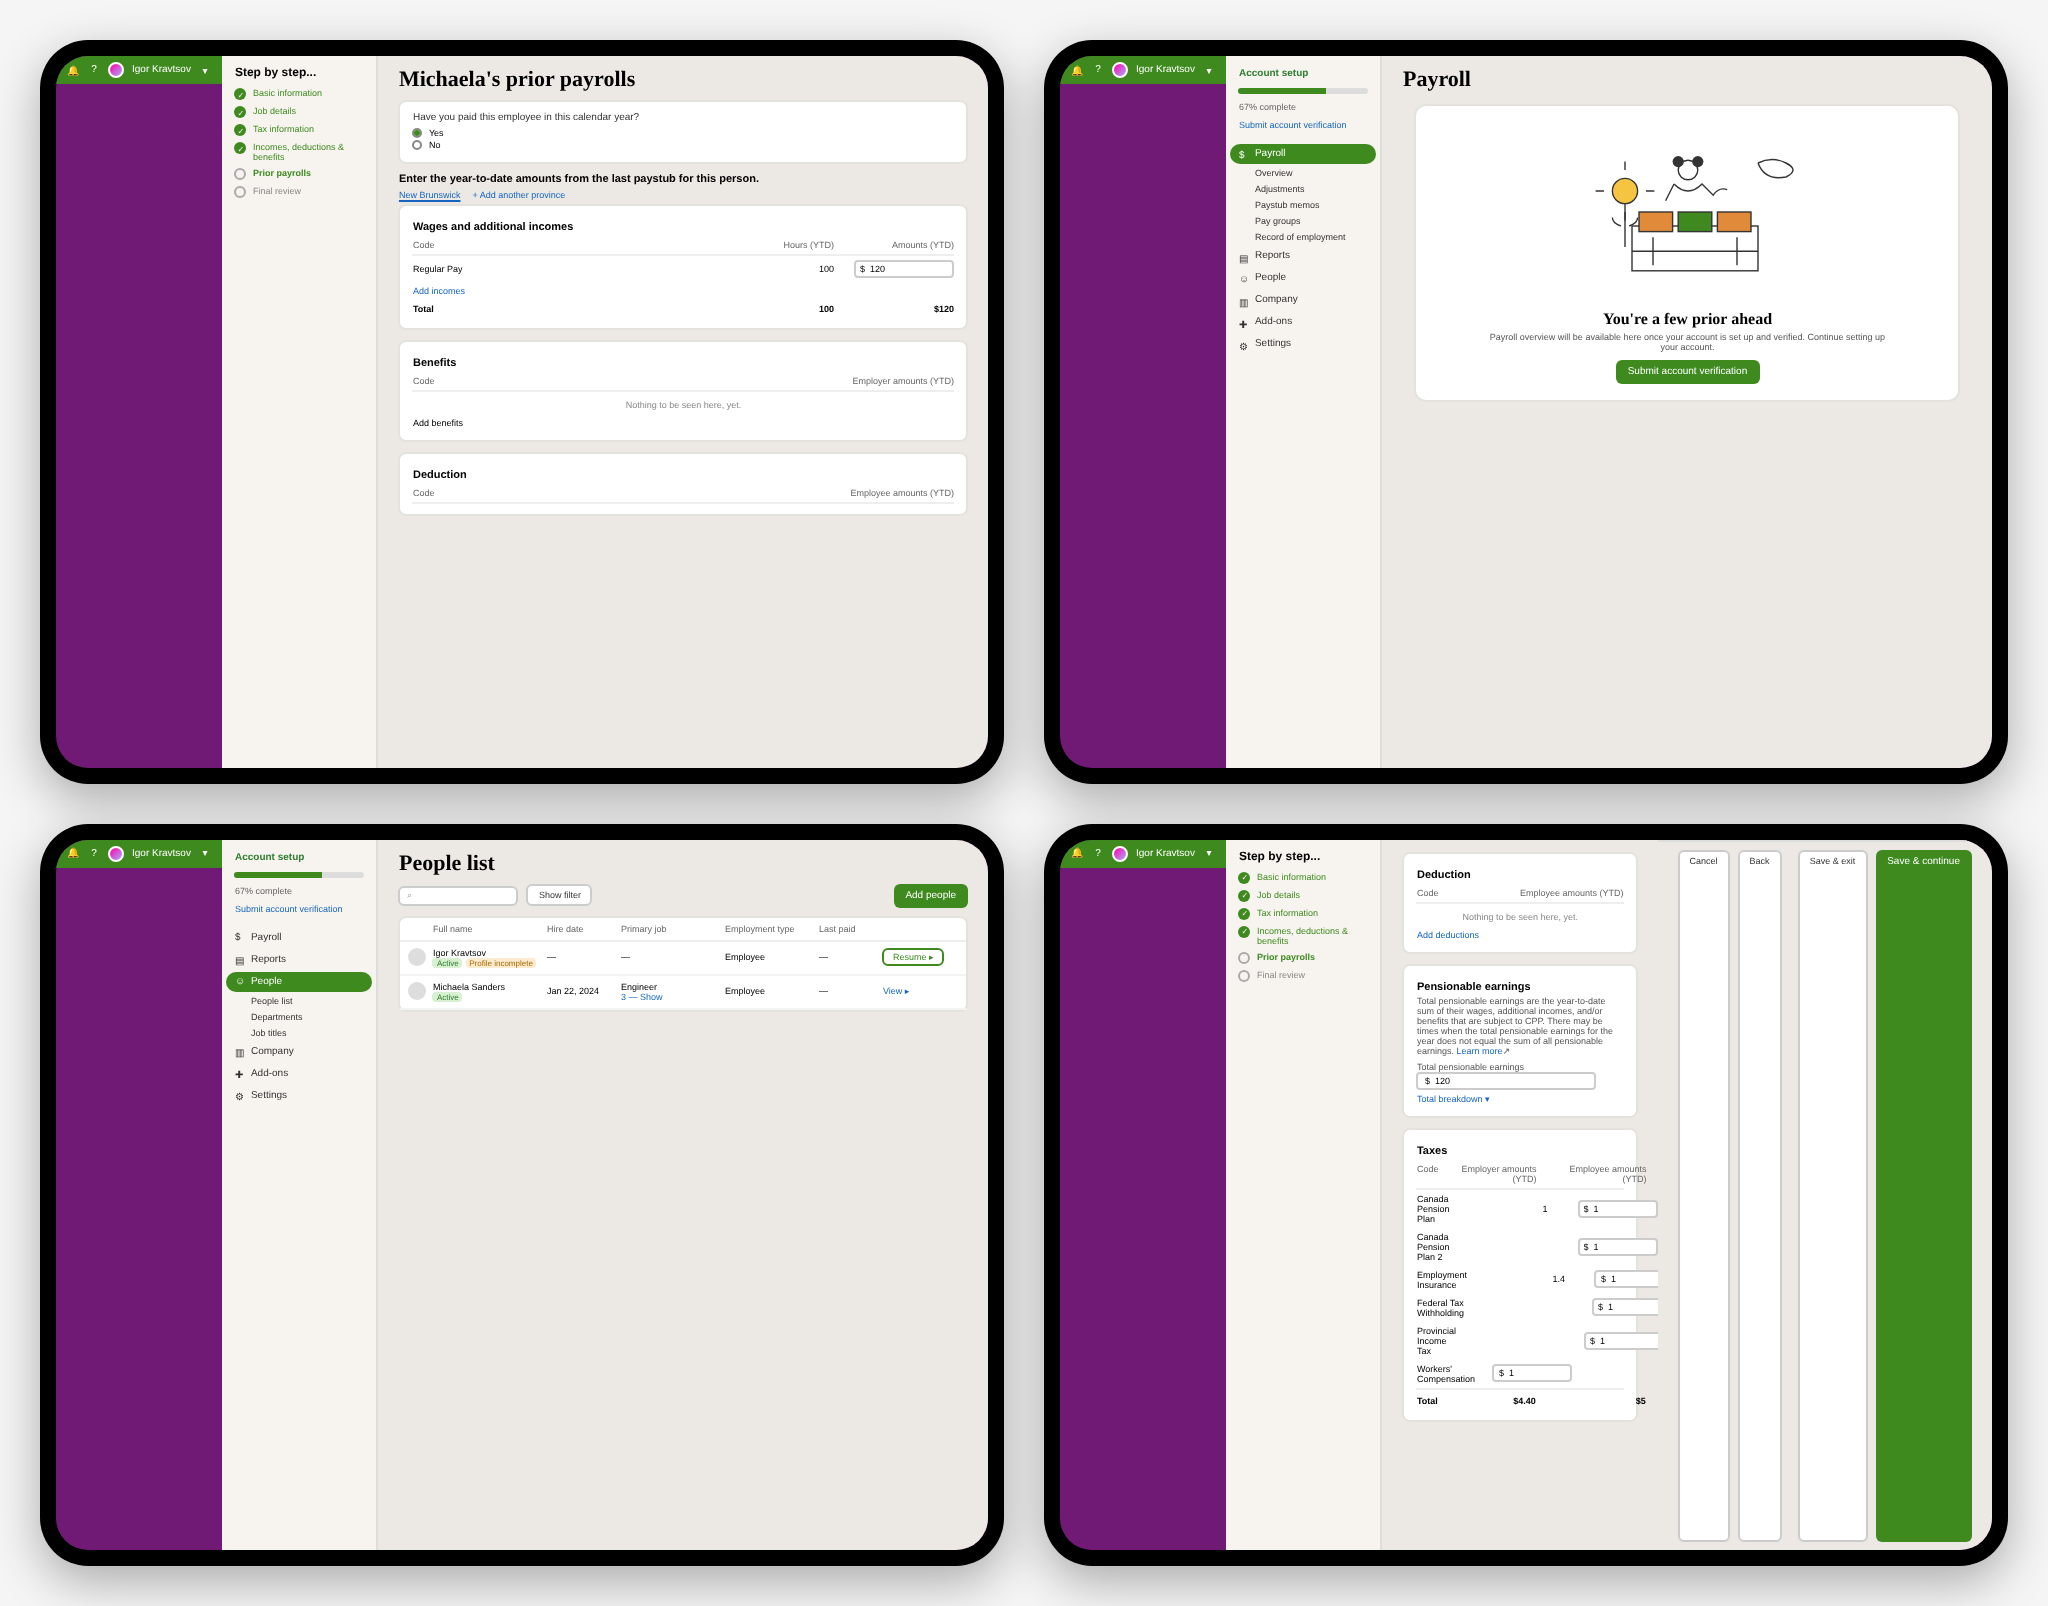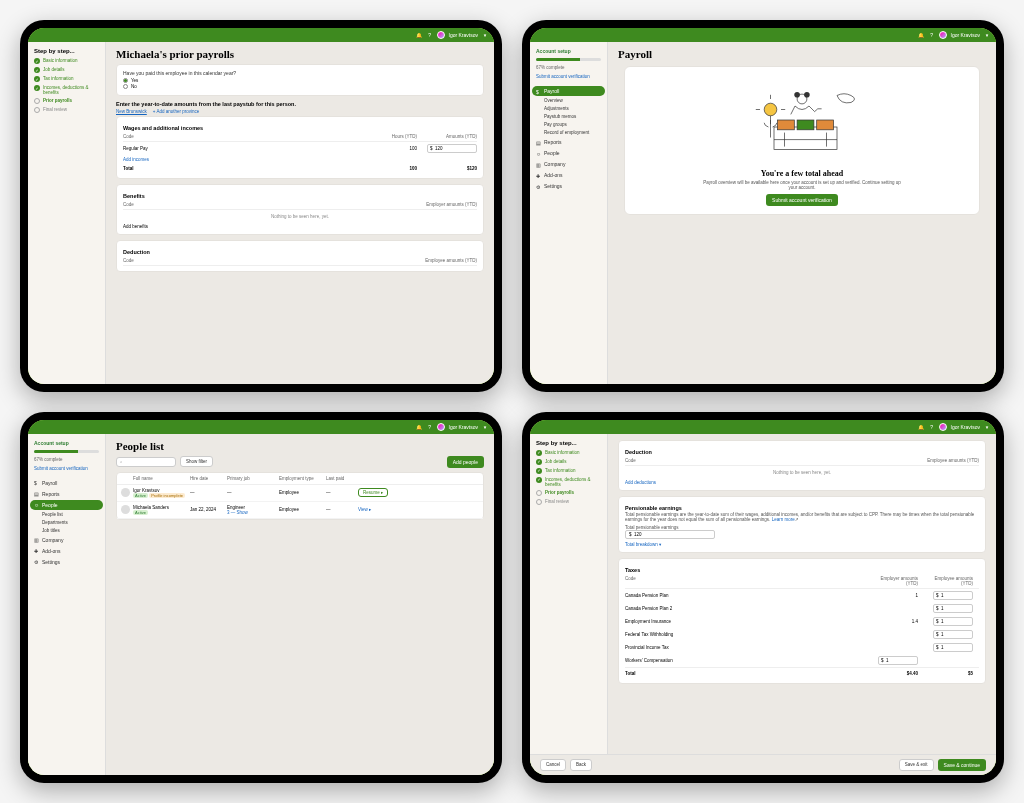--- a/index.html
+++ b/index.html
@@ -15,26 +15,26 @@
     padding: 20px;
   }
   .tablet {
     background: #000;
     border-radius: 24px;
     padding: 8px;
     box-shadow: 0 8px 24px rgba(0,0,0,0.3);
     overflow: hidden;
   }
   .screen {
-    background: #bef264;
+    background: #701a75;
     border-radius: 16px;
     width: 100%;
     height: 100%;
     display: flex;
-    flex-direction: column;
+    flex-direction: row;
     overflow: hidden;
     font-size: 5px;
   }
   .topbar {
     background: #3e8a1f;
     height: 14px;
     display: flex;
     align-items: center;
     justify-content: flex-end;
     padding: 0 6px;
@@ -326,21 +326,21 @@
               <path d="M90 40 q10 10 20 0 l8 8 q4 -6 10 -4 M90 40 l-6 12" fill="none" stroke="#333"></path>
               <rect x="60" y="70" width="90" height="32" fill="#fff" stroke="#333"></rect>
               <rect x="65" y="60" width="24" height="14" fill="#e08a3a" stroke="#333"></rect>
               <rect x="93" y="60" width="24" height="14" fill="#3e8a1f" stroke="#333"></rect>
               <rect x="121" y="60" width="24" height="14" fill="#e08a3a" stroke="#333"></rect>
               <line x1="75" y1="78" x2="75" y2="98" stroke="#333"></line>
               <line x1="135" y1="78" x2="135" y2="98" stroke="#333"></line>
               <line x1="60" y1="88" x2="150" y2="88" stroke="#333"></line>
             </svg>
           </div>
-          <h2>You're a few total ahead</h2>
+          <h2>You're a few prior ahead</h2>
           <p>Payroll overview will be available here once your account is set up and verified. Continue setting up your account.</p>
           <span class="btn-primary">Submit account verification</span>
         </div>
       </div>
     </div>
   </div>
 </div>
 
 <div class="tablet">
   <div class="screen">

